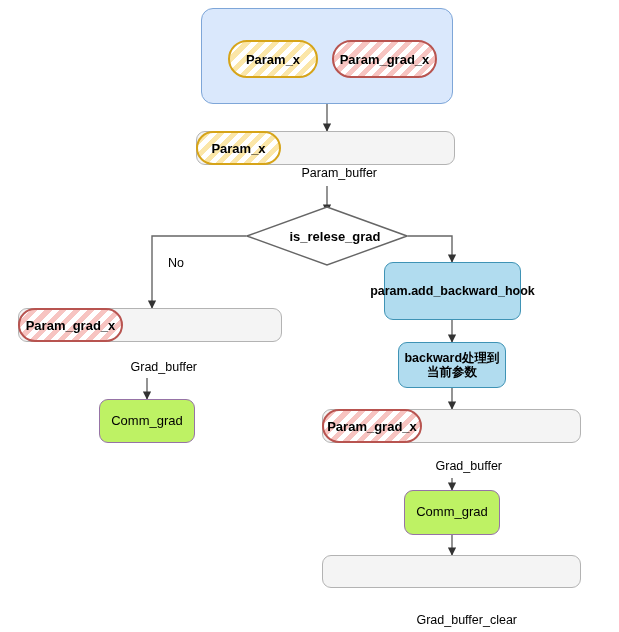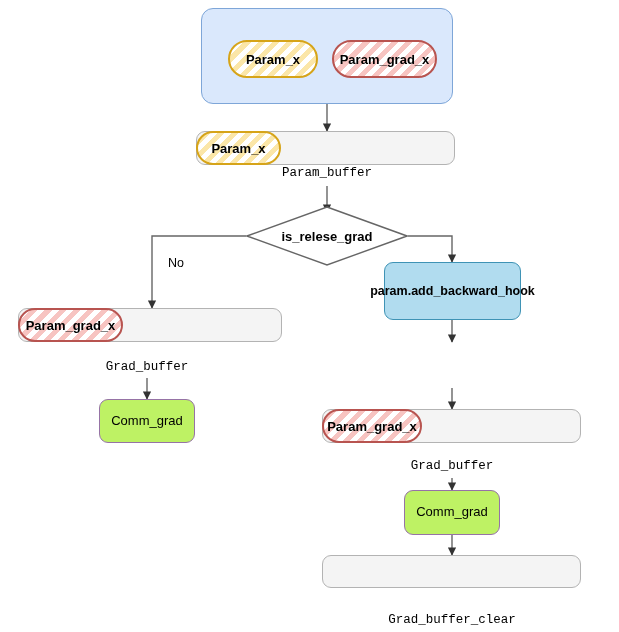--- a/index.html
+++ b/index.html
@@ -93,40 +93,39 @@
     border-radius: 9px;
     font-size: 13px;
   }
 
   
   .decision-wrap {
     position: absolute;
   }
   .decision-label {
     position: absolute;
-    left: 0;
+    left: 8px;
     top: 0;
     width: 100%;
     height: 100%;
     display: flex;
     align-items: center;
     justify-content: center;
     font-weight: bold;
     font-size: 13px;
     color: #000000;
   }
 
   
   .caption {
     position: absolute;
     font-size: 12.5px;
     color: #000000;
     white-space: nowrap;
-    text-align: center;
-    font-family: Liberation Mono, monospace;
+    text-align: right;
   }
   .edge-label {
     position: absolute;
     font-size: 12.5px;
     color: #000000;
     white-space: nowrap;
   }
 </style>
 </head>
 <body>
@@ -186,20 +185,24 @@
     <div class="decision-label">is_relese_grad</div>
   </div>
 
   <div class="edge-label" style="left:122px; top:256px;margin-left:46px;">No</div>
 
   <div class="node process" style="left:384px; top:262px; width:137px; height:58px; flex-direction:row;">
     <span>param.add_backward</span>
     <span>_hook</span>
   </div>
 
+  <div class="node process" style="left:398px; top:342px; width:108px; height:46px; flex-direction:column;">
+    <span>backward处理到</span>
+    <span>当前参数</span>
+  </div>
 
   <div class="node buffer" style="left:18px; top:308px; width:264px; height:34px;"></div>
 
   <div class="chip chip-red" style="position:absolute; left:18px; top:308px; width:105px; height:34px;">
     <span>Param_grad_x</span>
   </div>
 
   <div class="caption" style="left:97px; top:360px; width:100px;">Grad_buffer</div>
 
   <div class="node comm" style="left:99px; top:399px; width:96px; height:44px;">

